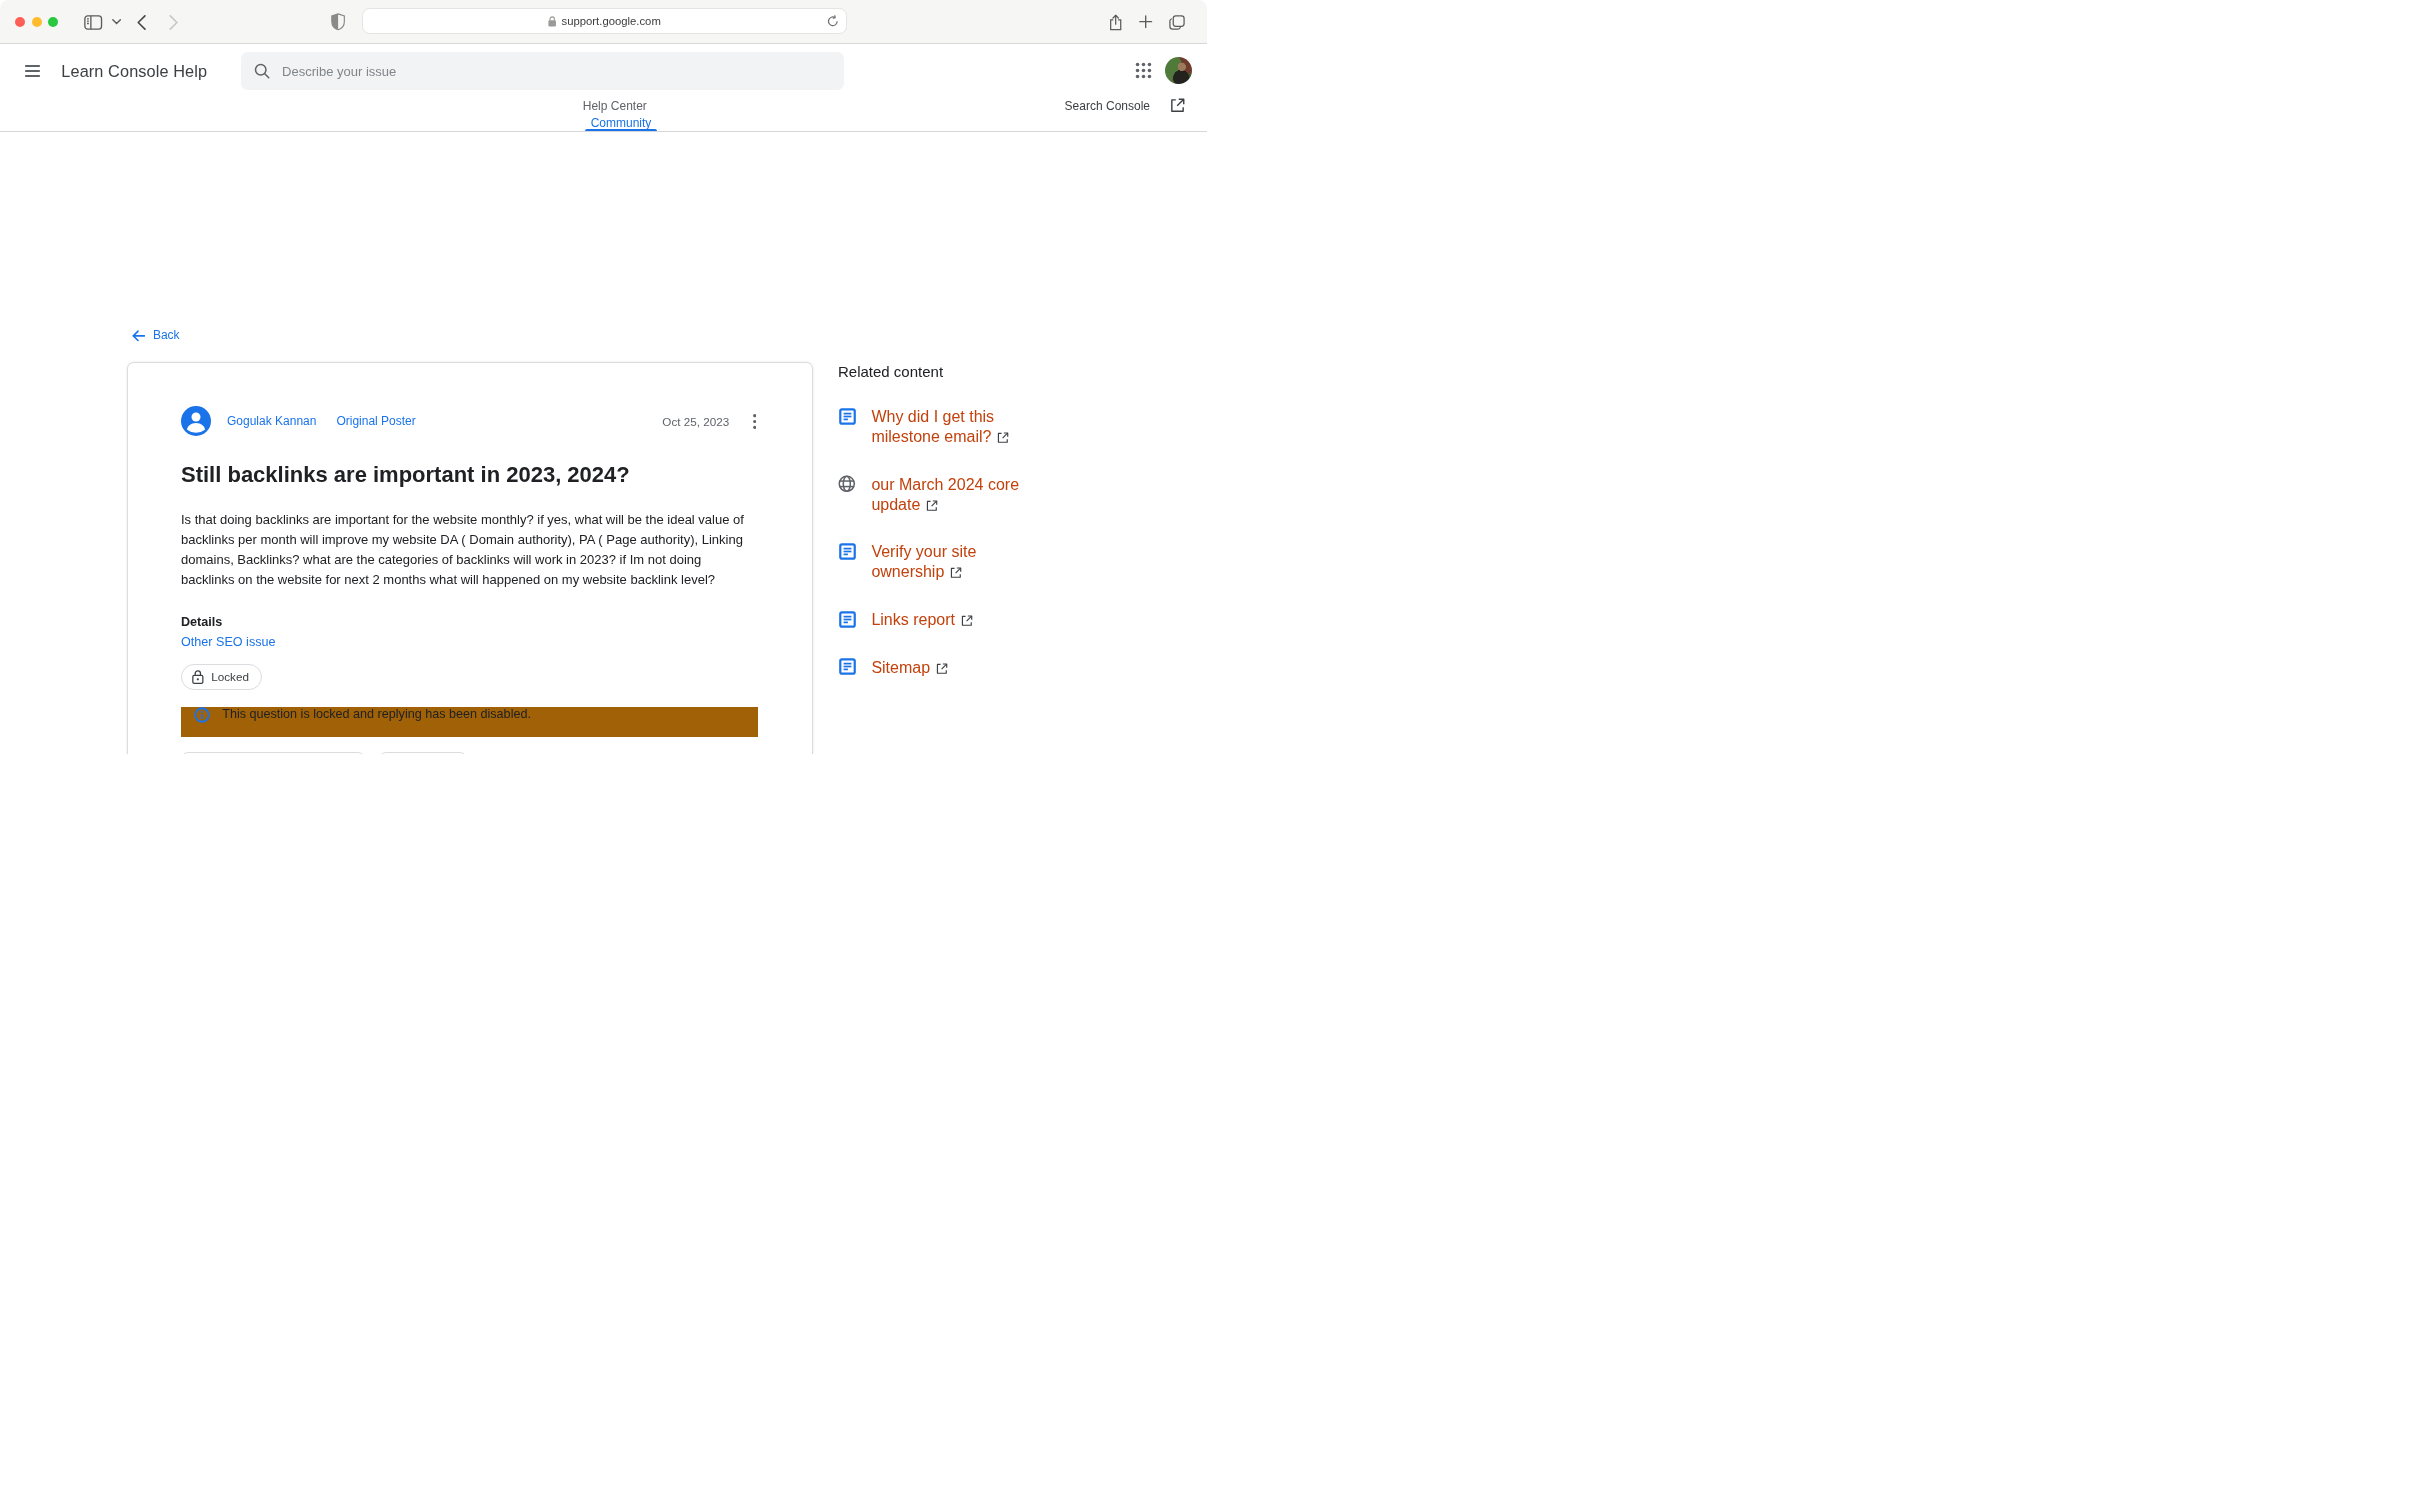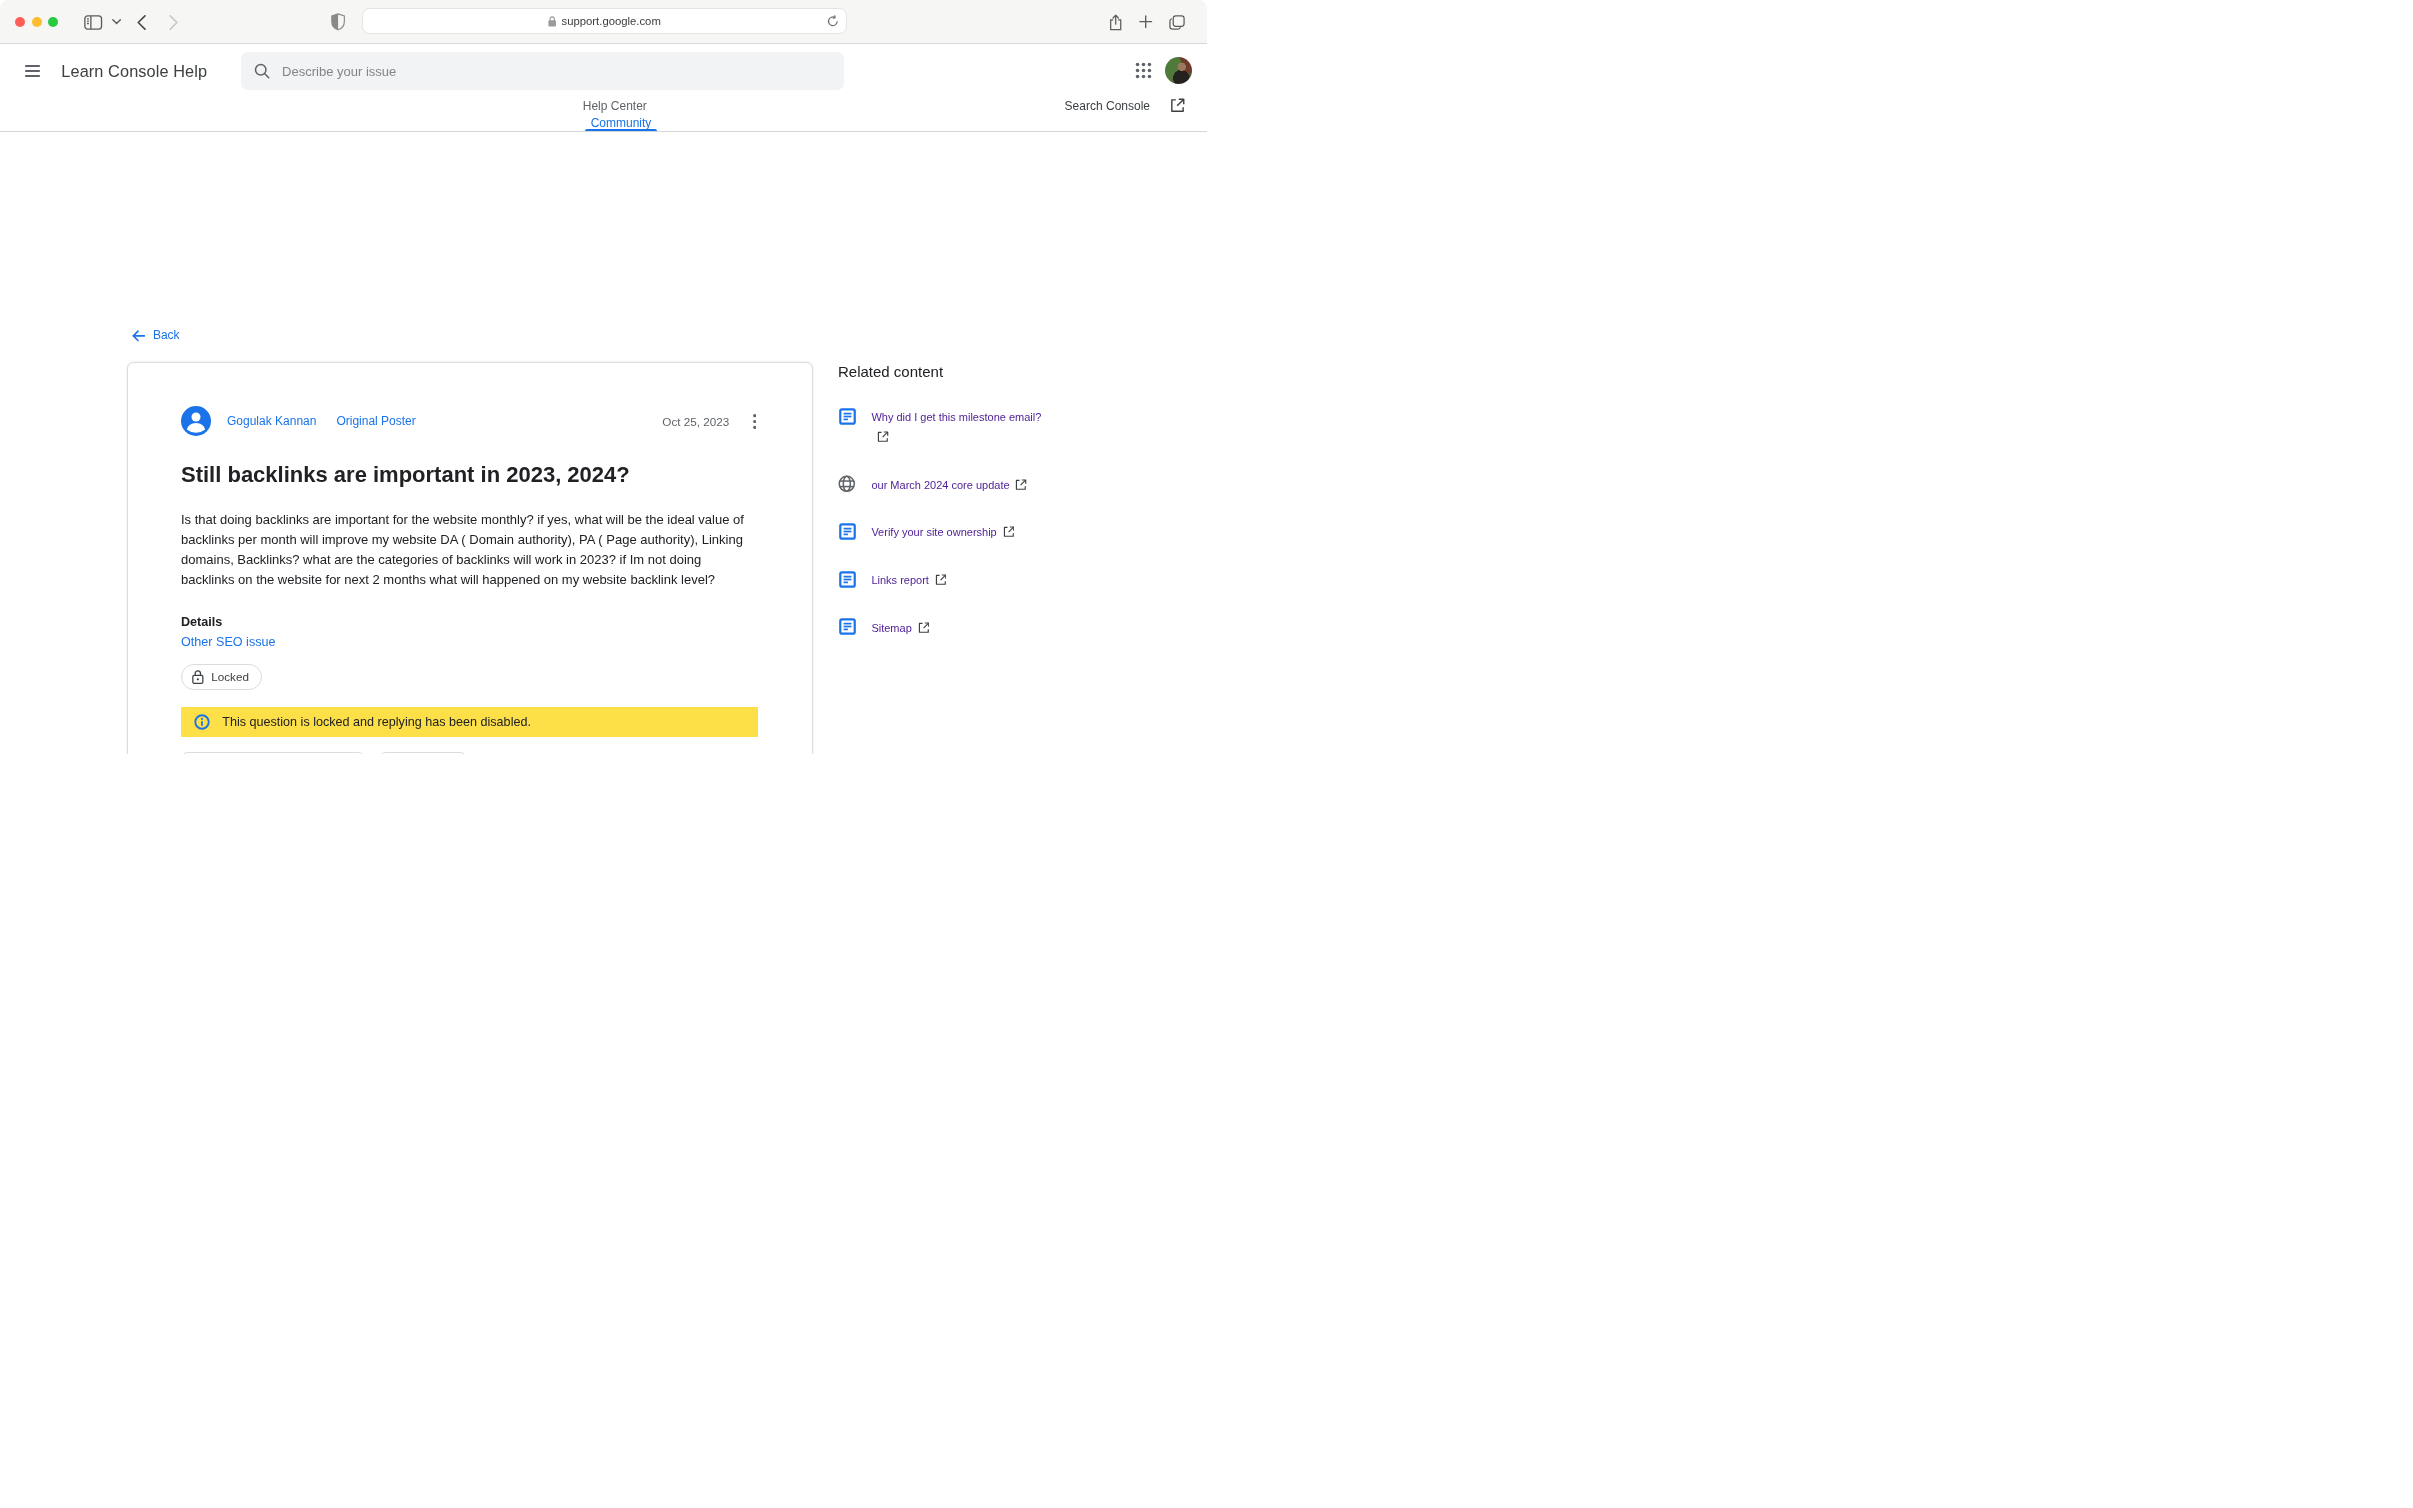--- a/index.html
+++ b/index.html
@@ -71,42 +71,42 @@
   .post-title { margin-top:26px; font-size:22px; font-weight:700; color:#202124; letter-spacing:0; }
   .post-body { margin-top:22px; font-size:13px; line-height:20px; color:#202124; max-width:582px; }
 
   .details-label { margin-top:25px; font-size:12.6px; font-weight:700; color:#202124; }
   .details-link { margin-top:5.9px; font-size:12.6px; color:#1a73e8; cursor:pointer; width:max-content; }
 
   .locked-chip { margin-top:15px; height:26px; width:max-content; display:flex; align-items:center; gap:7.5px;
     border:0.8px solid #dadce0; border-radius:13.4px; padding:0 12.6px 0 10px; color:#3c4043; font-size:11.7px; cursor:default; }
   .locked-chip svg { color:#3c4043; }
 
-  .banner { margin-top:17.6px; height:30px; background:#fde047; display:flex; align-items:center;
+  .banner { margin-top:17.6px; height:30px; background:#a16207; display:flex; 
     padding:0 13.4px 0 12.6px; }
   .banner .info { color:#1a73e8; display:flex; flex:0 0 auto; }
   .banner .txt { margin-left:12.6px; font-size:12.6px; color:#202124; }
 
   .btn-row { margin-top:15px; display:flex; gap:14.2px; }
   .btn { height:30px; background:#fff; border:0.8px solid #dadce0; border-radius:6.7px; color:#1a73e8;
     font-size:11.7px; font-weight:500; font-family:inherit; padding:0 17px; cursor:pointer; }
 
   .card-footer { position:absolute; left:0; right:0; bottom:0; height:39px; background:#f8f9fa;
     display:flex; align-items:center; padding-left:30px; font-size:11px; color:#5f6368; }
   .card-footer a { color:#1a73e8; text-decoration:none; cursor:pointer; }
 
   
   .related { position:absolute; left:838px; top:231px; width:277px; }
   .related-title { font-size:15px; color:#202124; }
   .related-list { margin-top:27px; }
   .related-item { display:flex; align-items:flex-start; margin-bottom:26px; cursor:pointer; }
   .related-item .ric { width:18.4px; height:18.4px; flex:0 0 auto; display:flex; align-items:center; justify-content:center; }
   .ric-article { color:#1a73e8; }
   .ric-globe { color:#5f6368; }
-  .related-item .rtext { margin-left:15px; font-size:11px; line-height:20px; color:#4c1d95; max-width:174px; }
+  .related-item .rtext { margin-left:15px; font-size:16px; line-height:20px; color:#c2410c; max-width:174px; }
   .ext { display:inline-block; vertical-align:-1.7px; margin-left:5.9px; color:#3c4043; }
 </style>
 </head>
 <body>
 
 <div class="chrome">
   <div class="traffic">
     <span class="tl-red"></span>
     <span class="tl-yellow"></span>
     <span class="tl-green"></span>

